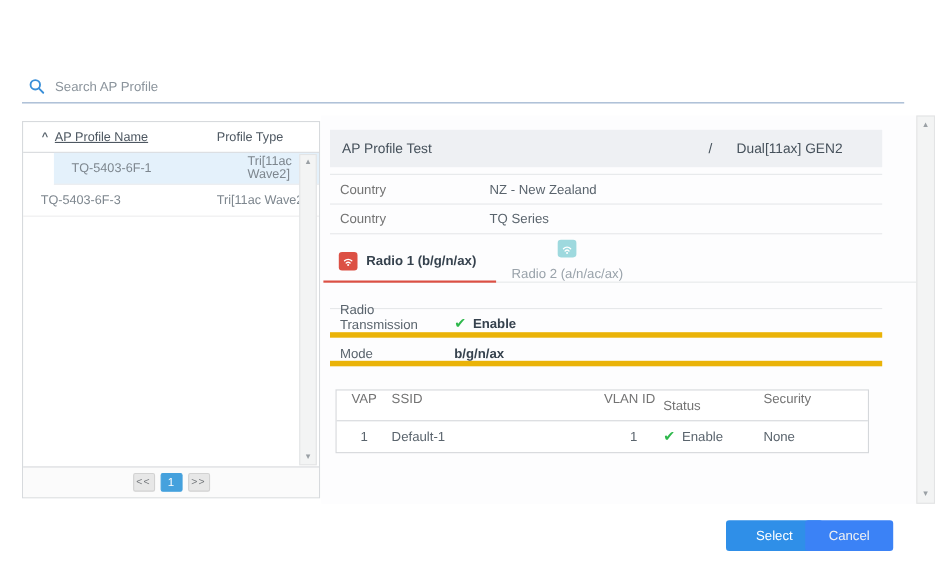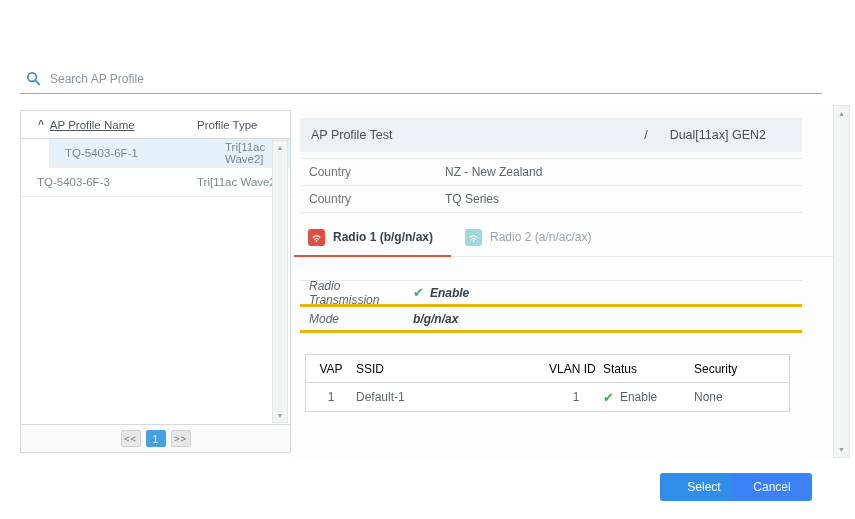--- a/index.html
+++ b/index.html
@@ -58,36 +58,36 @@
   .info-label { width:145px; padding-left:9px; color:#737373; }
   .info-value { color:#5a646d; }
 
   
   .rp-tabs { position:absolute; left:8px; top:113px; right:17px; height:39px;
     border-bottom:1px solid #e6e8ea; display:flex; }
   .tab { display:flex; align-items:center; gap:8px; padding:0 24px 0 8px; font-size:12px;
     position:relative; cursor:pointer; height:100%; }
   .tab.active { font-weight:bold; color:#36424e; }
   .tab.active::after { content:""; position:absolute; left:-6px; right:6px; bottom:-1px; height:2px; background:#dc5044; }
-  .tab.inactive { color:#9aa3ab; }
+  .tab.inactive { color:#9aa3ab;flex-direction:column; }
   .wifi-badge { width:17px; height:17px; border-radius:3px; display:flex; align-items:center; justify-content:center; }
   .wifi-badge.red { background:#dc5044; }
   .wifi-badge.teal { background:#9ed9de; }
 
   
   .rp-radio { position:absolute; left:8px; top:175px; width:502px; border-top:1px solid #e6e8ea; }
-  .radio-row { height:26px; display:flex; align-items:center; border-bottom:3px solid #eab308; font-size:12px;font-style:italic; }
+  .radio-row { height:26px; display:flex; align-items:flex-end; border-bottom:5px solid #eab308; font-size:12px; }
   .radio-label { width:113px; padding-left:9px; color:#5a646d; }
   .radio-value { font-weight:bold; color:#36424e; display:flex; align-items:center; gap:6px; }
   .check { color:#2db84b; font-size:13px; font-weight:bold; }
 
   
   .vap-table { position:absolute; left:13px; top:249px; width:485px; border:1px solid #d5d8db;
     font-size:12px; background:#fff; }
-  .vap-head { height:28px; display:flex; align-items:center; border-bottom:1px solid #d5d8db; color:#000000; }
+  .vap-head { height:28px; display:flex; border-bottom:1px solid #d5d8db; color:#737373; }
   .vap-row { height:28px; display:flex; align-items:center; color:#5a646d; }
   .c1 { width:50px; text-align:center; }
   .c2 { width:193px; }
   .c3 { width:54px; }
   .c4 { width:91px; display:flex; align-items:center; gap:6px; }
   .c5 { flex:1; }
   .vap-row .c3 { text-align:center; }
 
   
   .btn { position:absolute; top:473px; height:28px; border:none; border-radius:3px;

